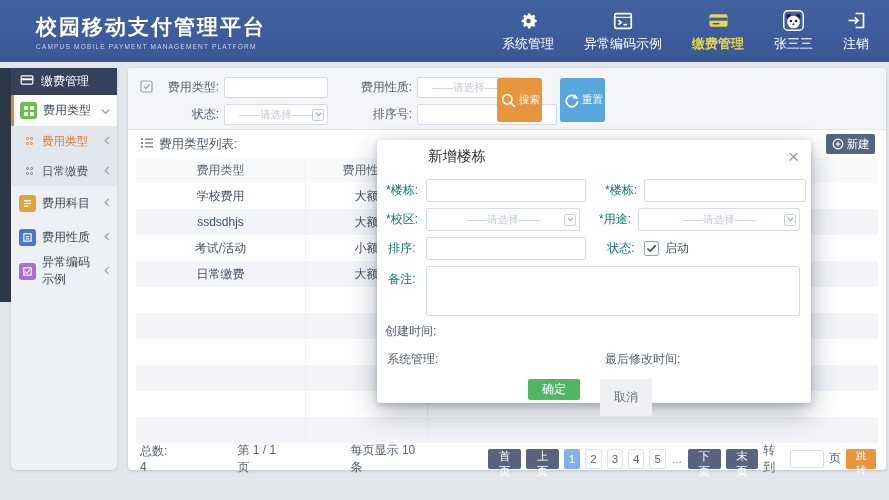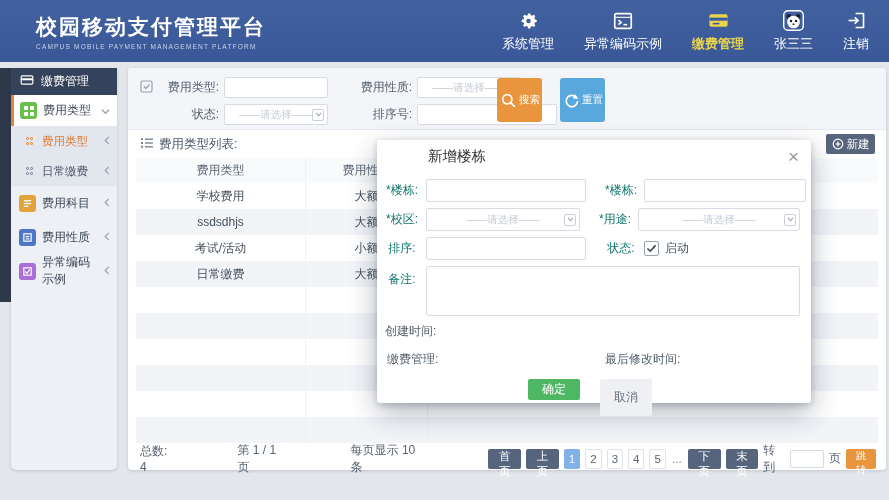--- a/index.html
+++ b/index.html
@@ -495,21 +495,21 @@
       </div>
     </div>
     <div class="m-remark">
       <span class="m-label">备注:</span>
       <textarea class="m-textarea" style=""></textarea>
     </div>
     <div class="m-meta">
       <span>创建时间:</span>
     </div>
     <div class="m-meta">
-      <span class="left">缴费管理:</span>
+      <span class="left">系统管理:</span>
       <span>最后修改时间:</span>
     </div>
     <div class="m-footer">
       <button class="btn-confirm">确定</button>
       <button class="btn-cancel">取消</button>
     </div>
   </div>
 </div>
 
 </body></html>

